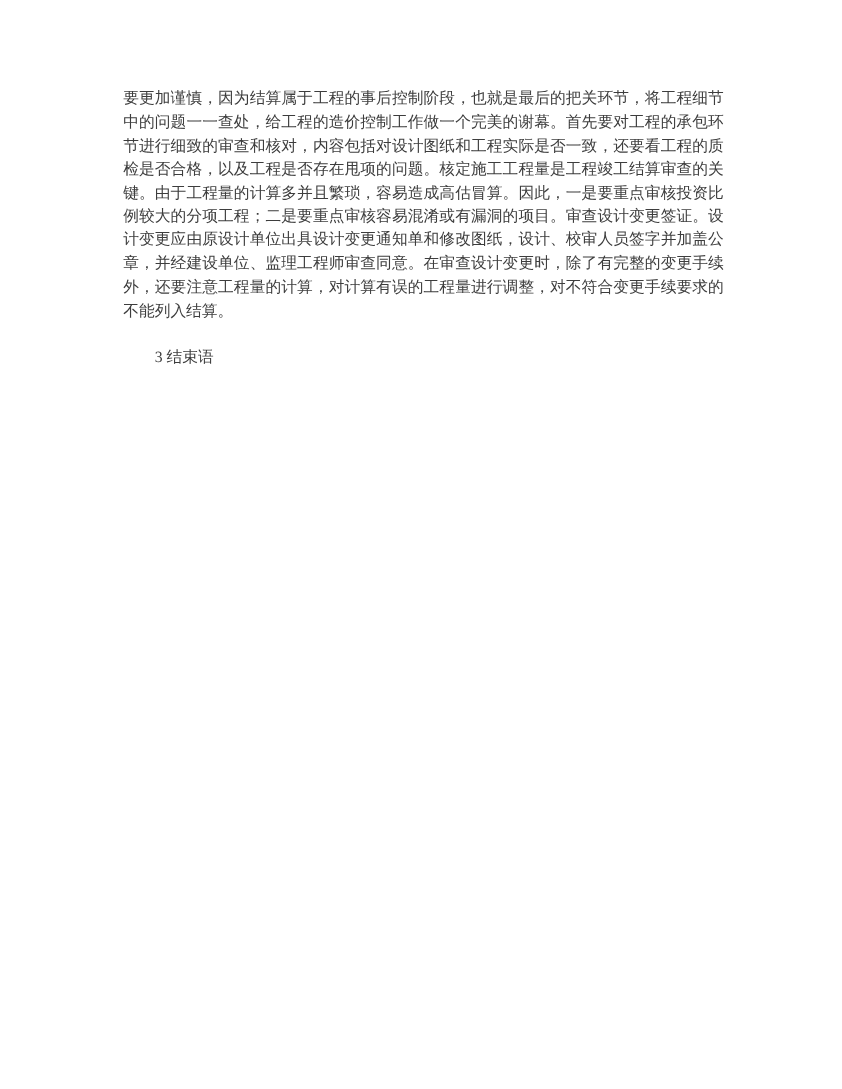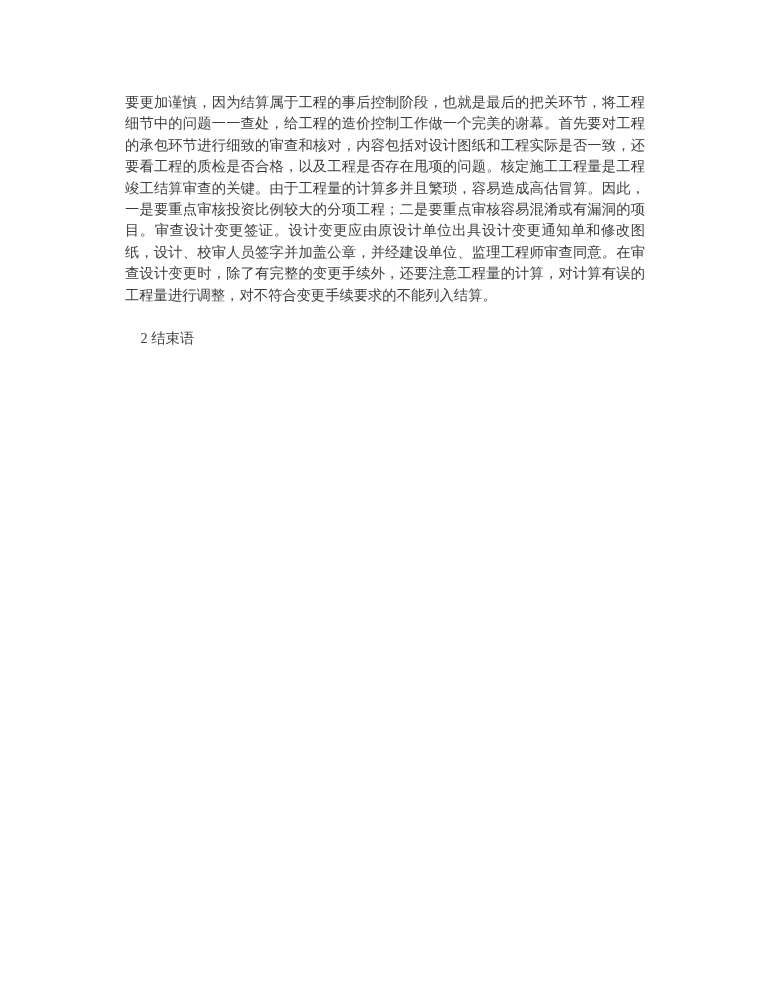--- a/index.html
+++ b/index.html
@@ -27,37 +27,36 @@
     top: 80px;
     width: 546px;
     font-family: "Liberation Serif", "DejaVu Serif", serif;
     font-size: 14.3px;
     line-height: 21.4px;
     color: #3d3d3d;
     text-align: justify;
     letter-spacing: 0;
   }
   .para {
-    margin: 13px;
+    margin: 0;
     text-justify: inter-ideograph;
-    font-family: Liberation Mono, monospace;
   }
   .para.first-line-indent {
     text-indent: 2em;
   }
   .section-heading {
     margin: 21.4px 0;
     font-size: 14.3px;
     font-weight: normal;
     line-height: 21.4px;
     text-indent: 2em;
     color: #3d3d3d;
   }
 </style>
 </head>
 <body>
 
 <div class="page">
   <div class="doc-content">
     <p class="para">要更加谨慎，因为结算属于工程的事后控制阶段，也就是最后的把关环节，将工程细节中的问题一一查处，给工程的造价控制工作做一个完美的谢幕。首先要对工程的承包环节进行细致的审查和核对，内容包括对设计图纸和工程实际是否一致，还要看工程的质检是否合格，以及工程是否存在甩项的问题。核定施工工程量是工程竣工结算审查的关键。由于工程量的计算多并且繁琐，容易造成高估冒算。因此，一是要重点审核投资比例较大的分项工程；二是要重点审核容易混淆或有漏洞的项目。审查设计变更签证。设计变更应由原设计单位出具设计变更通知单和修改图纸，设计、校审人员签字并加盖公章，并经建设单位、监理工程师审查同意。在审查设计变更时，除了有完整的变更手续外，还要注意工程量的计算，对计算有误的工程量进行调整，对不符合变更手续要求的不能列入结算。</p>
-    <h2 class="section-heading">2 结束语</h2>
+    <h2 class="section-heading">3 结束语</h2>
   </div>
 </div>
 
 </body></html>

